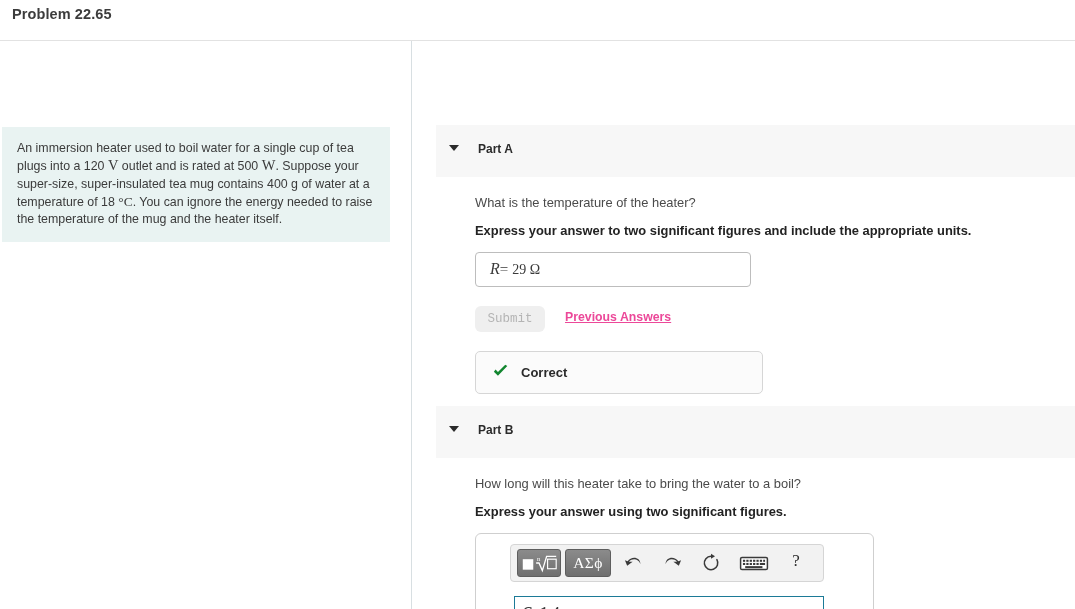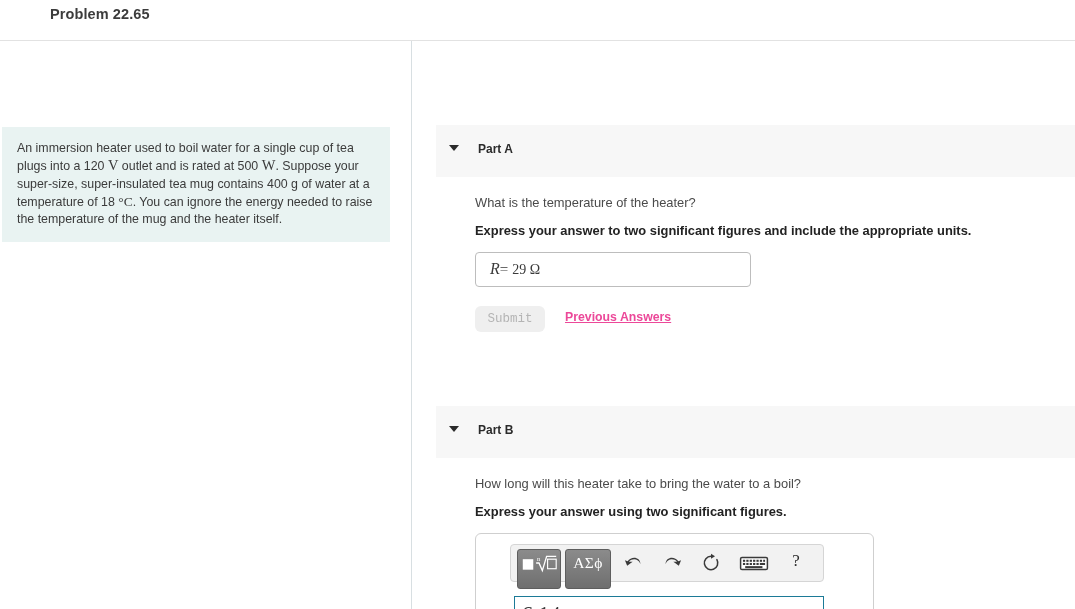--- a/index.html
+++ b/index.html
@@ -24,21 +24,20 @@
     position: relative;
   }
   #problem-title {
     position: absolute;
     left: 12px;
     top: 6px;
     font-size: 14.5px;
     font-weight: bold;
     color: #3c3c3c;
     letter-spacing: 0.1px;
-    margin-left: 38px;
   }
 
   
   #body-area {
     position: relative;
     height: 568px;
   }
   #left-pane {
     position: absolute;
     left: 0;
@@ -229,21 +228,21 @@
     width: 314px;
     height: 38px;
     background: #f2f2f2;
     border: 1px solid #d5d5d5;
     border-radius: 4px;
     box-sizing: border-box;
   }
   .tb-btn {
     position: absolute;
     top: 4px;
-    height: 40px;
+    height: 28px;
     border: 1px solid #5e5e5e;
     border-radius: 3px;
     background: linear-gradient(#8b8b8b, #6f6f6f);
     box-sizing: border-box;
   }
   #tb-template-btn {
     left: 6px;
     width: 44px;
   }
   #tb-greek-btn {
@@ -352,20 +351,26 @@
 
         <div id="partA-answer-box">
           <div id="partA-answer-content"><span class="var">R</span><span>=</span><span class="val">29 Ω</span></div>
         </div>
 
         <div class="submit-row">
           <div class="btn-submit-disabled">Submit</div>
           <div class="link-previous-answers">Previous Answers</div>
         </div>
 
+        <div id="correct-banner">
+          <svg id="correct-check" viewBox="0 0 20 20">
+            <path d="M2.2 10.2 L7 15 L18 3.6 L15.6 2.2 L7 10.6 L4.2 7.6 Z" fill="#12862f"></path>
+          </svg>
+          <div id="correct-label">Correct</div>
+        </div>
       </div>
     </div>
 
     <div class="part-section" id="part-b-section" style="top:365px;">
       <div class="part-header">
         <div class="part-caret"></div>
         <div class="part-label">Part B</div>
       </div>
       <div class="part-body">
         <div class="question-text">How long will this heater take to bring the water to a boil?</div>

